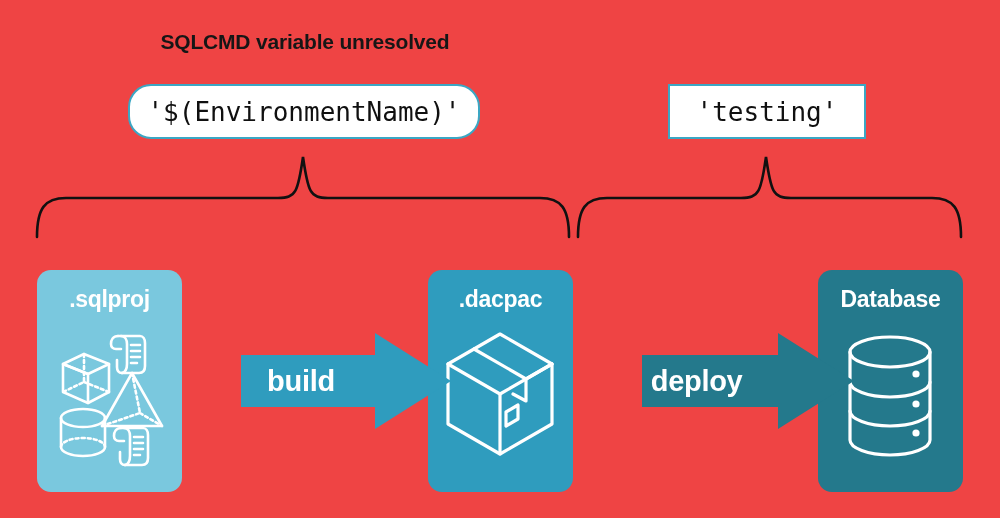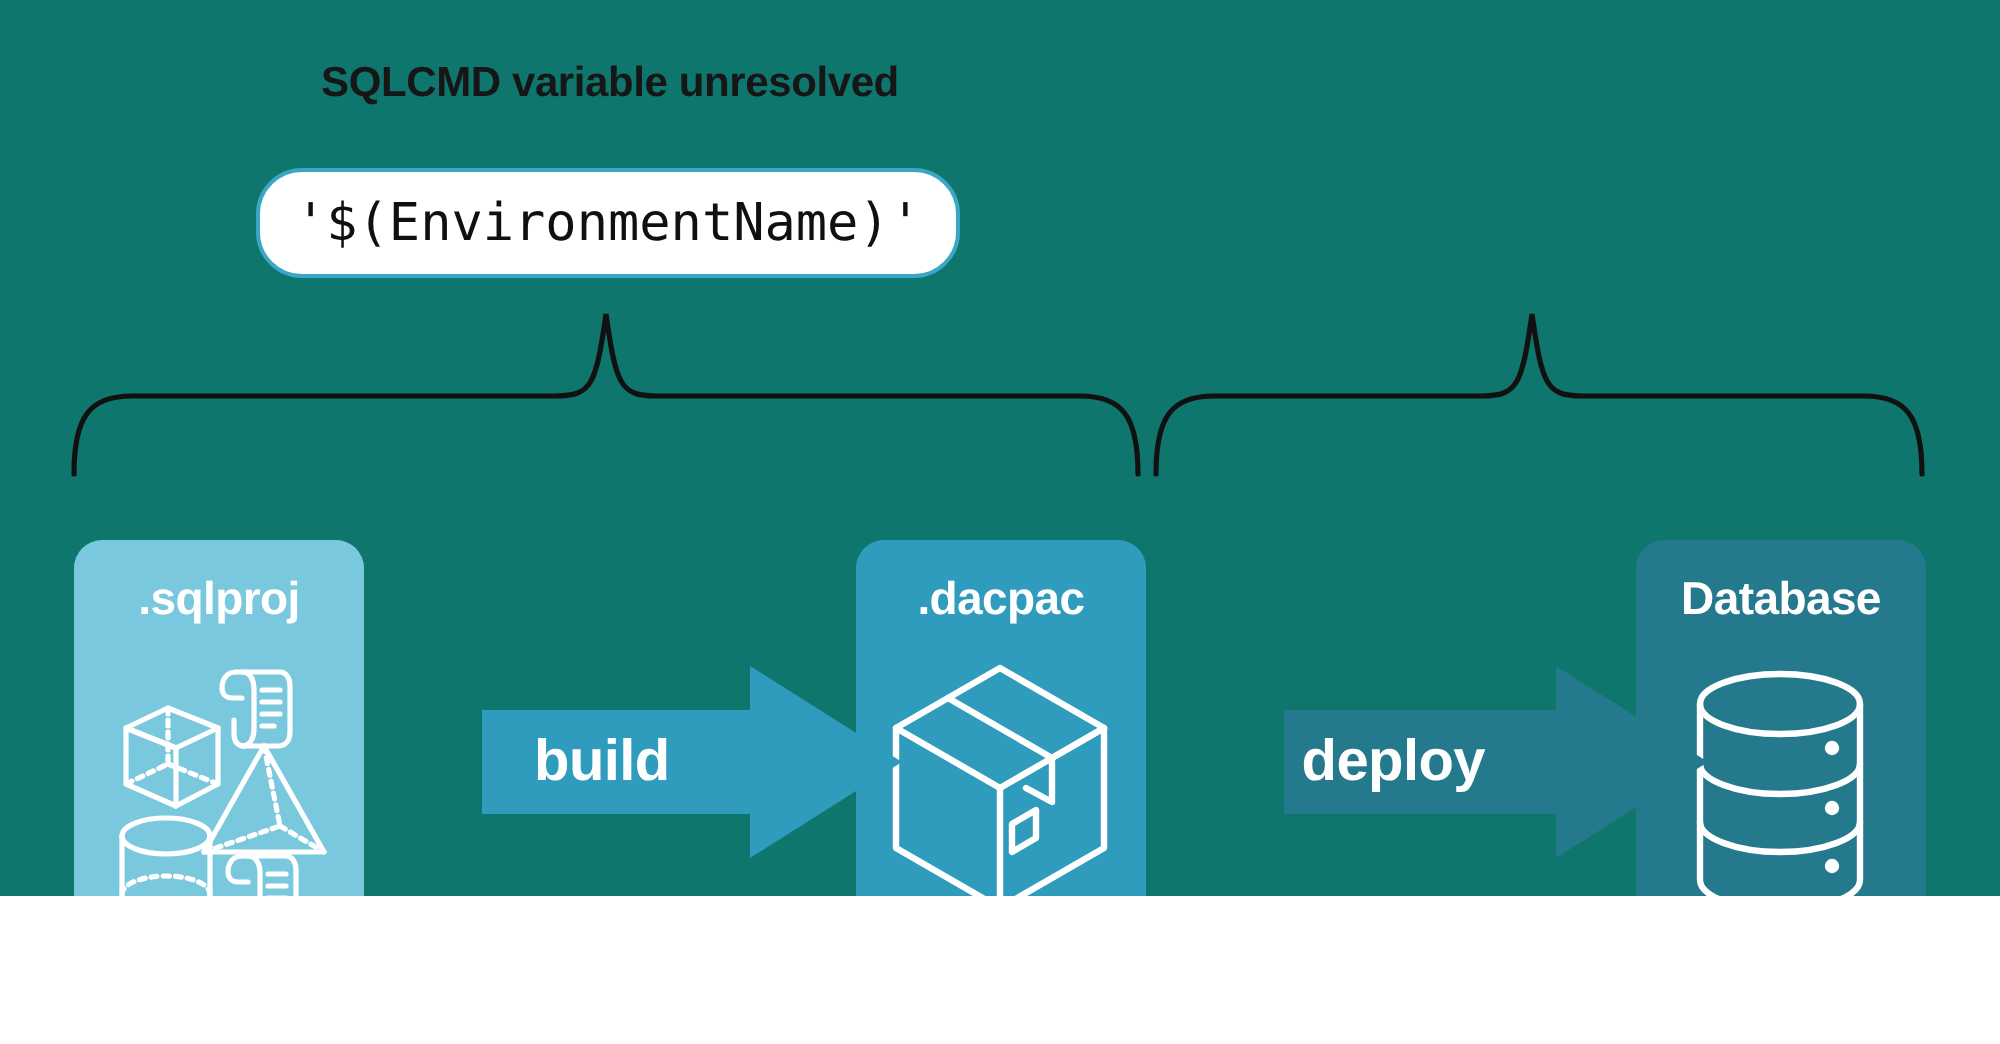--- a/index.html
+++ b/index.html
@@ -7,22 +7,22 @@
     padding: 0;
     background: #ffffff;
   }
   body {
     font-family: "Liberation Sans", sans-serif;
     -webkit-font-smoothing: antialiased;
   }
   #stage {
     position: relative;
     width: 1000px;
-    height: 448px;
-    background: #0f766e;
+    height: 518px;
+    background: #ef4444;
     overflow: hidden;
   }
 
   
   .heading {
     position: absolute;
     font-family: "Liberation Sans", sans-serif;
     font-weight: bold;
     font-size: 21px;
     color: #161616;
@@ -114,20 +114,21 @@
 </head>
 <body>
 
 <div id="stage">
 
   <div class="heading" id="heading-left">SQLCMD variable unresolved</div>
 
 
   <div class="value-box" id="value-box-left" style="border-color: rgb(59, 167, 196); border-radius: 23px;">'$(EnvironmentName)'</div>
 
+  <div class="value-box" id="value-box-right" style="border-color: rgb(59, 167, 196);">'testing'</div>
 
   <svg class="brace-svg" viewBox="0 0 1000 95">
 
     <path fill="none" stroke="#111111" stroke-width="2.6" stroke-linecap="round" d="M 37,89
              C 37,60 45,50 66,50
              L 278,50
              C 296,50 298,44 303,9
              C 308,44 310,50 328,50
              L 540,50
              C 561,50 569,60 569,89"></path>

